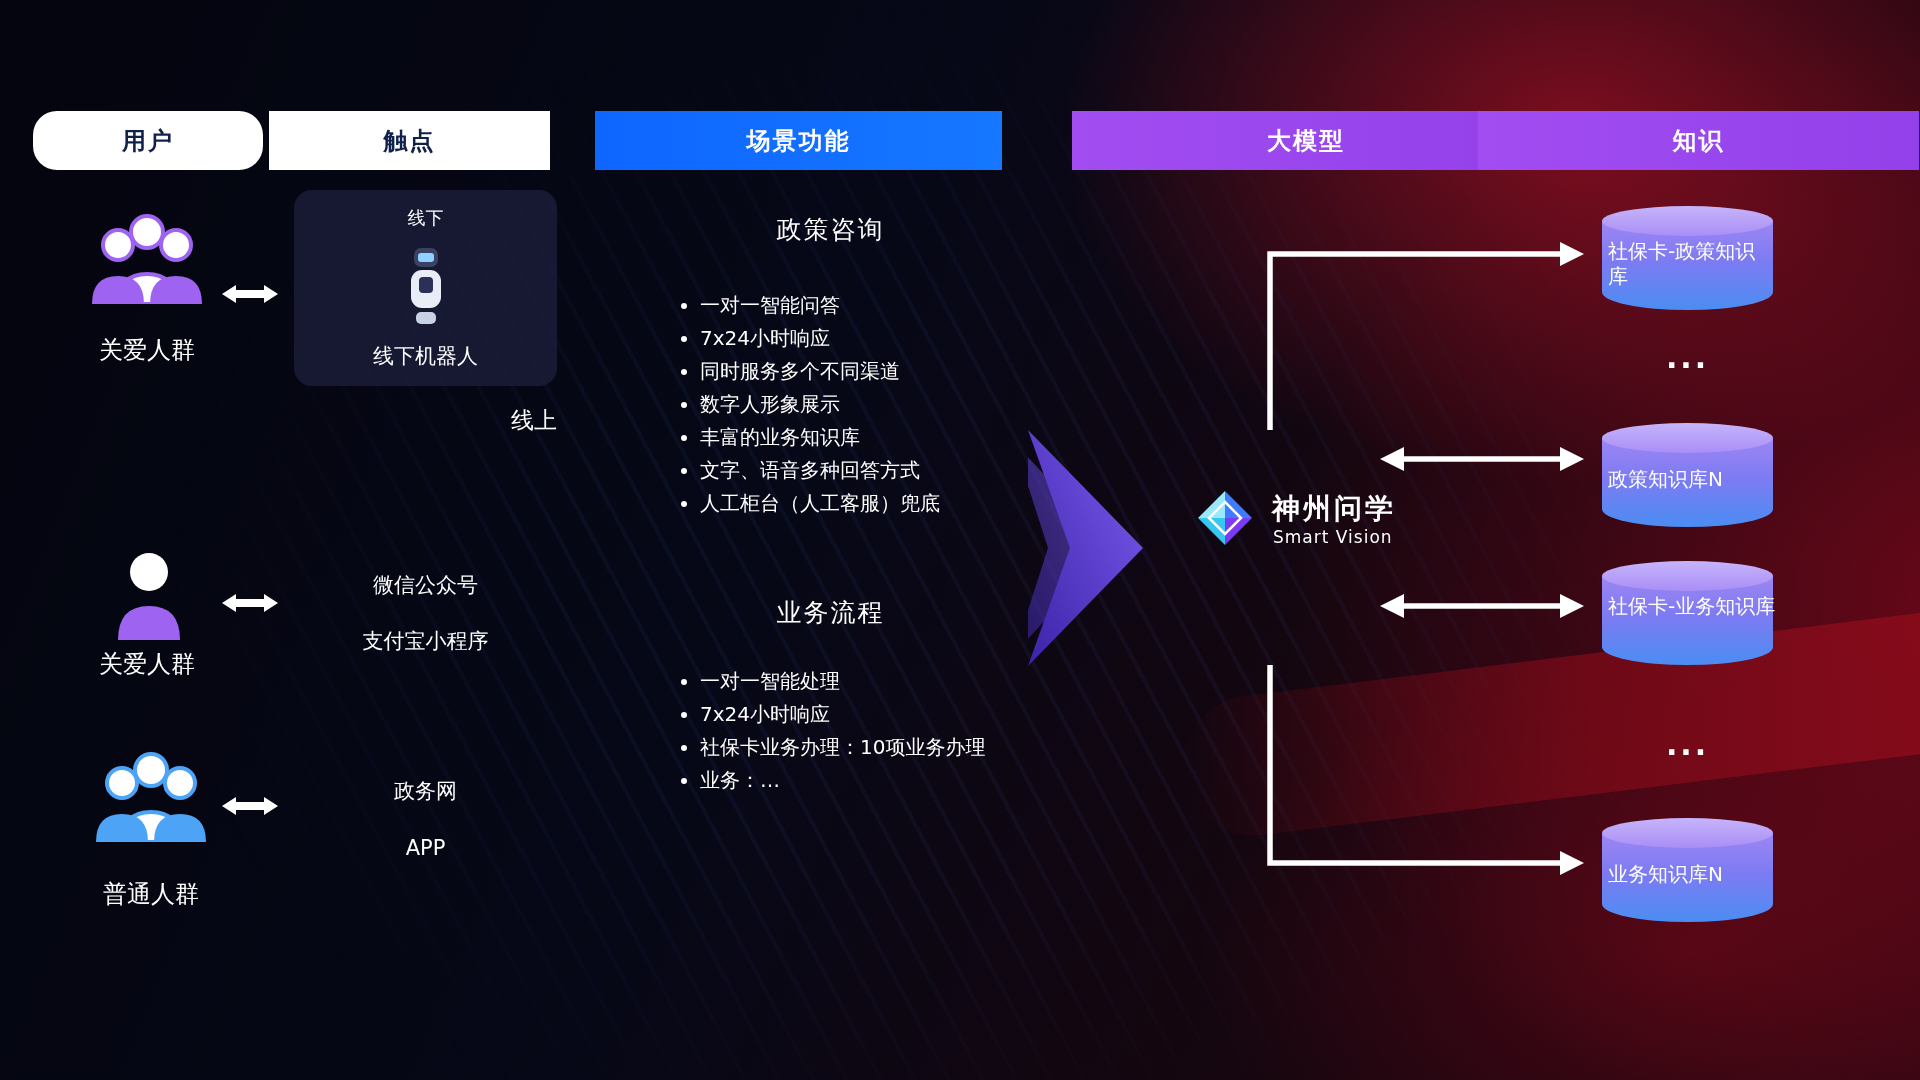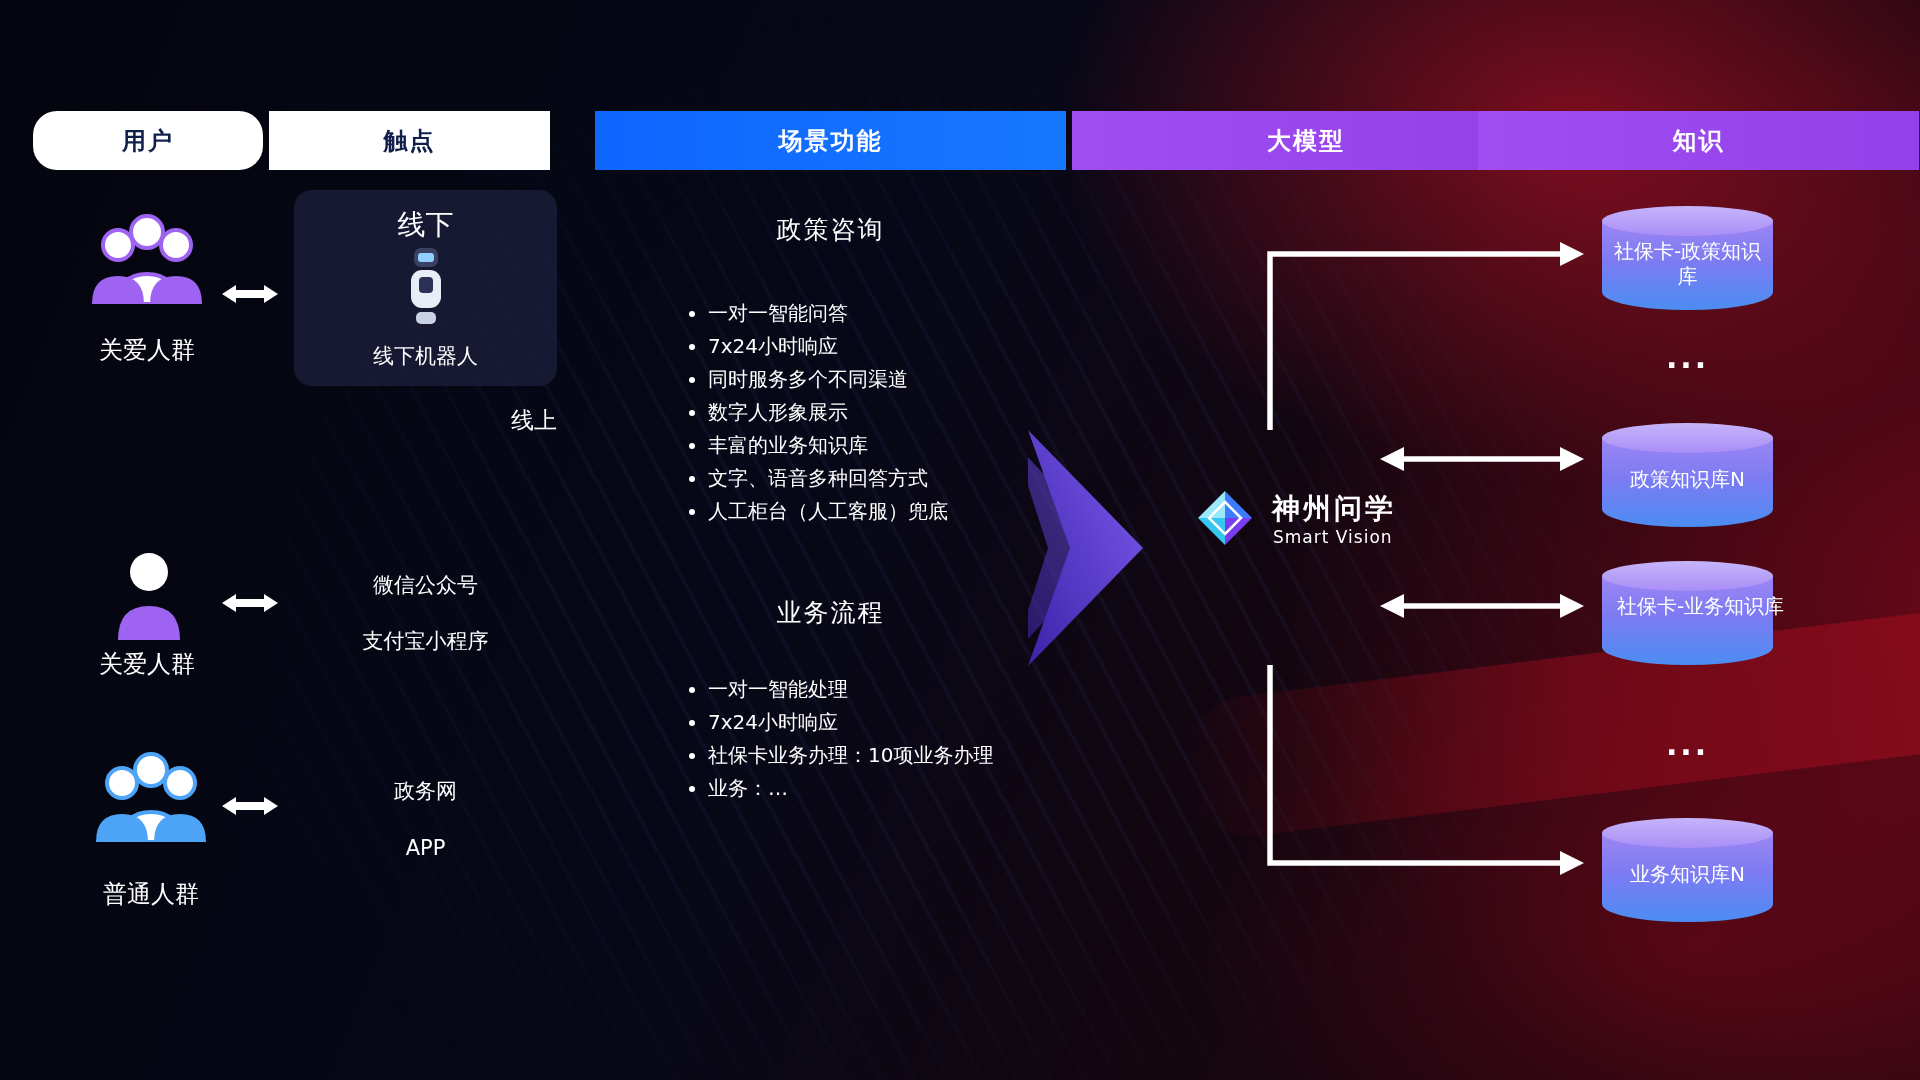--- a/index.html
+++ b/index.html
@@ -25,61 +25,61 @@
   .hdr-white{background:#ffffff;color:#10204a;}
   .hdr-blue{background:linear-gradient(90deg,#0e66ff,#1677ff);color:#fff;}
   .hdr-purple{background:linear-gradient(90deg,#a14df2,#9440ea);color:#fff;}
 
   .label{position:absolute;text-align:center;}
   .u-label{font-size:24px;width:180px;}
   .ch-label{font-size:21px;width:263px;left:294px;}
 
   .offline-box{position:absolute;left:294px;top:190px;width:263px;height:196px;
     background:rgba(26,28,56,.88);border-radius:18px;}
-  .offline-title{position:absolute;left:0;right:0;top:16px;text-align:center;font-size:28px;}
+  .offline-title{position:absolute;left:0;right:0;top:16px;text-align:center;font-size:18px;}
   .offline-robot{position:absolute;left:0;right:0;top:56px;display:flex;justify-content:center;}
   .offline-sub{position:absolute;left:0;right:0;bottom:16px;text-align:center;font-size:21px;}
   .online-label{position:absolute;left:294px;top:405px;width:263px;text-align:right;font-size:23px;}
 
   .sc-title{position:absolute;left:595px;width:471px;text-align:center;font-size:25px;font-weight:500;letter-spacing:2px;}
-  .sc-list{position:absolute;left:681px;margin:8px;padding:0;list-style:none;}
+  .sc-list{position:absolute;left:681px;margin:0;padding:0;list-style:none;}
   .sc-list li{display:flex;align-items:center;height:33px;font-size:20px;white-space:nowrap;}
   .sc-list li::before{content:"";width:6px;height:6px;border-radius:50%;background:#fff;margin-right:13px;flex:none;}
 
   .icon-wrap{position:absolute;}
 
   .logo-name{position:absolute;left:1272px;top:490px;font-size:28px;font-weight:bold;letter-spacing:3px;}
   .logo-sub{position:absolute;left:1273px;top:527px;font-size:17px;letter-spacing:1px;}
 
   .cyl{position:absolute;left:1602px;width:171px;height:104px;}
   .cyl-body{position:absolute;left:0;top:15px;width:171px;height:89px;
     background:linear-gradient(#9d86f4 0%,#7d7bf2 45%,#4b8df2 100%);
     border-radius:0 0 50% 50%/0 0 18px 18px;}
   .cyl-top{position:absolute;left:0;top:0;width:171px;height:30px;border-radius:50%;
     background:linear-gradient(#c6b4fa,#a98ef6);z-index:2;}
-  .cyl-label{position:absolute;left:6px;right:6px;top:33px;text-align:center;font-size:20px;line-height:1.25;z-index:3;}
+  .cyl-label{position:absolute;left:6px;right:6px;top:33px;text-align:left;font-size:20px;line-height:1.25;z-index:3;}
 
   .dots{position:absolute;left:1602px;width:171px;text-align:center;font-size:30px;font-weight:bold;letter-spacing:3px;}
 
   .overlay-svg{position:absolute;inset:0;pointer-events:none;}
 </style>
 </head>
 <body>
 
 <div class="stage">
   <div class="streaks"></div>
   <div class="swoosh"></div>
 
   <div class="hdr hdr-white" style="left:33px;width:230px;border-radius:24px;">
       <span>用户</span>
     </div>
   <div class="hdr hdr-white" style="left:269px;width:281px;">
       <span>触点</span>
     </div>
-  <div class="hdr hdr-blue" style="left:595px;width:471px;">
+  <div class="hdr hdr-blue" style="left:595px;width:407px;">
       <span>场景功能</span>
     </div>
   <div class="hdr hdr-purple" style="left:1072px;width:468px;">
       <span>大模型</span>
     </div>
   <div class="hdr hdr-purple" style="left:1478px;width:441px;">
       <span>知识</span>
     </div>
 
   <div class="icon-wrap" style="left:88px;top:212px;">

